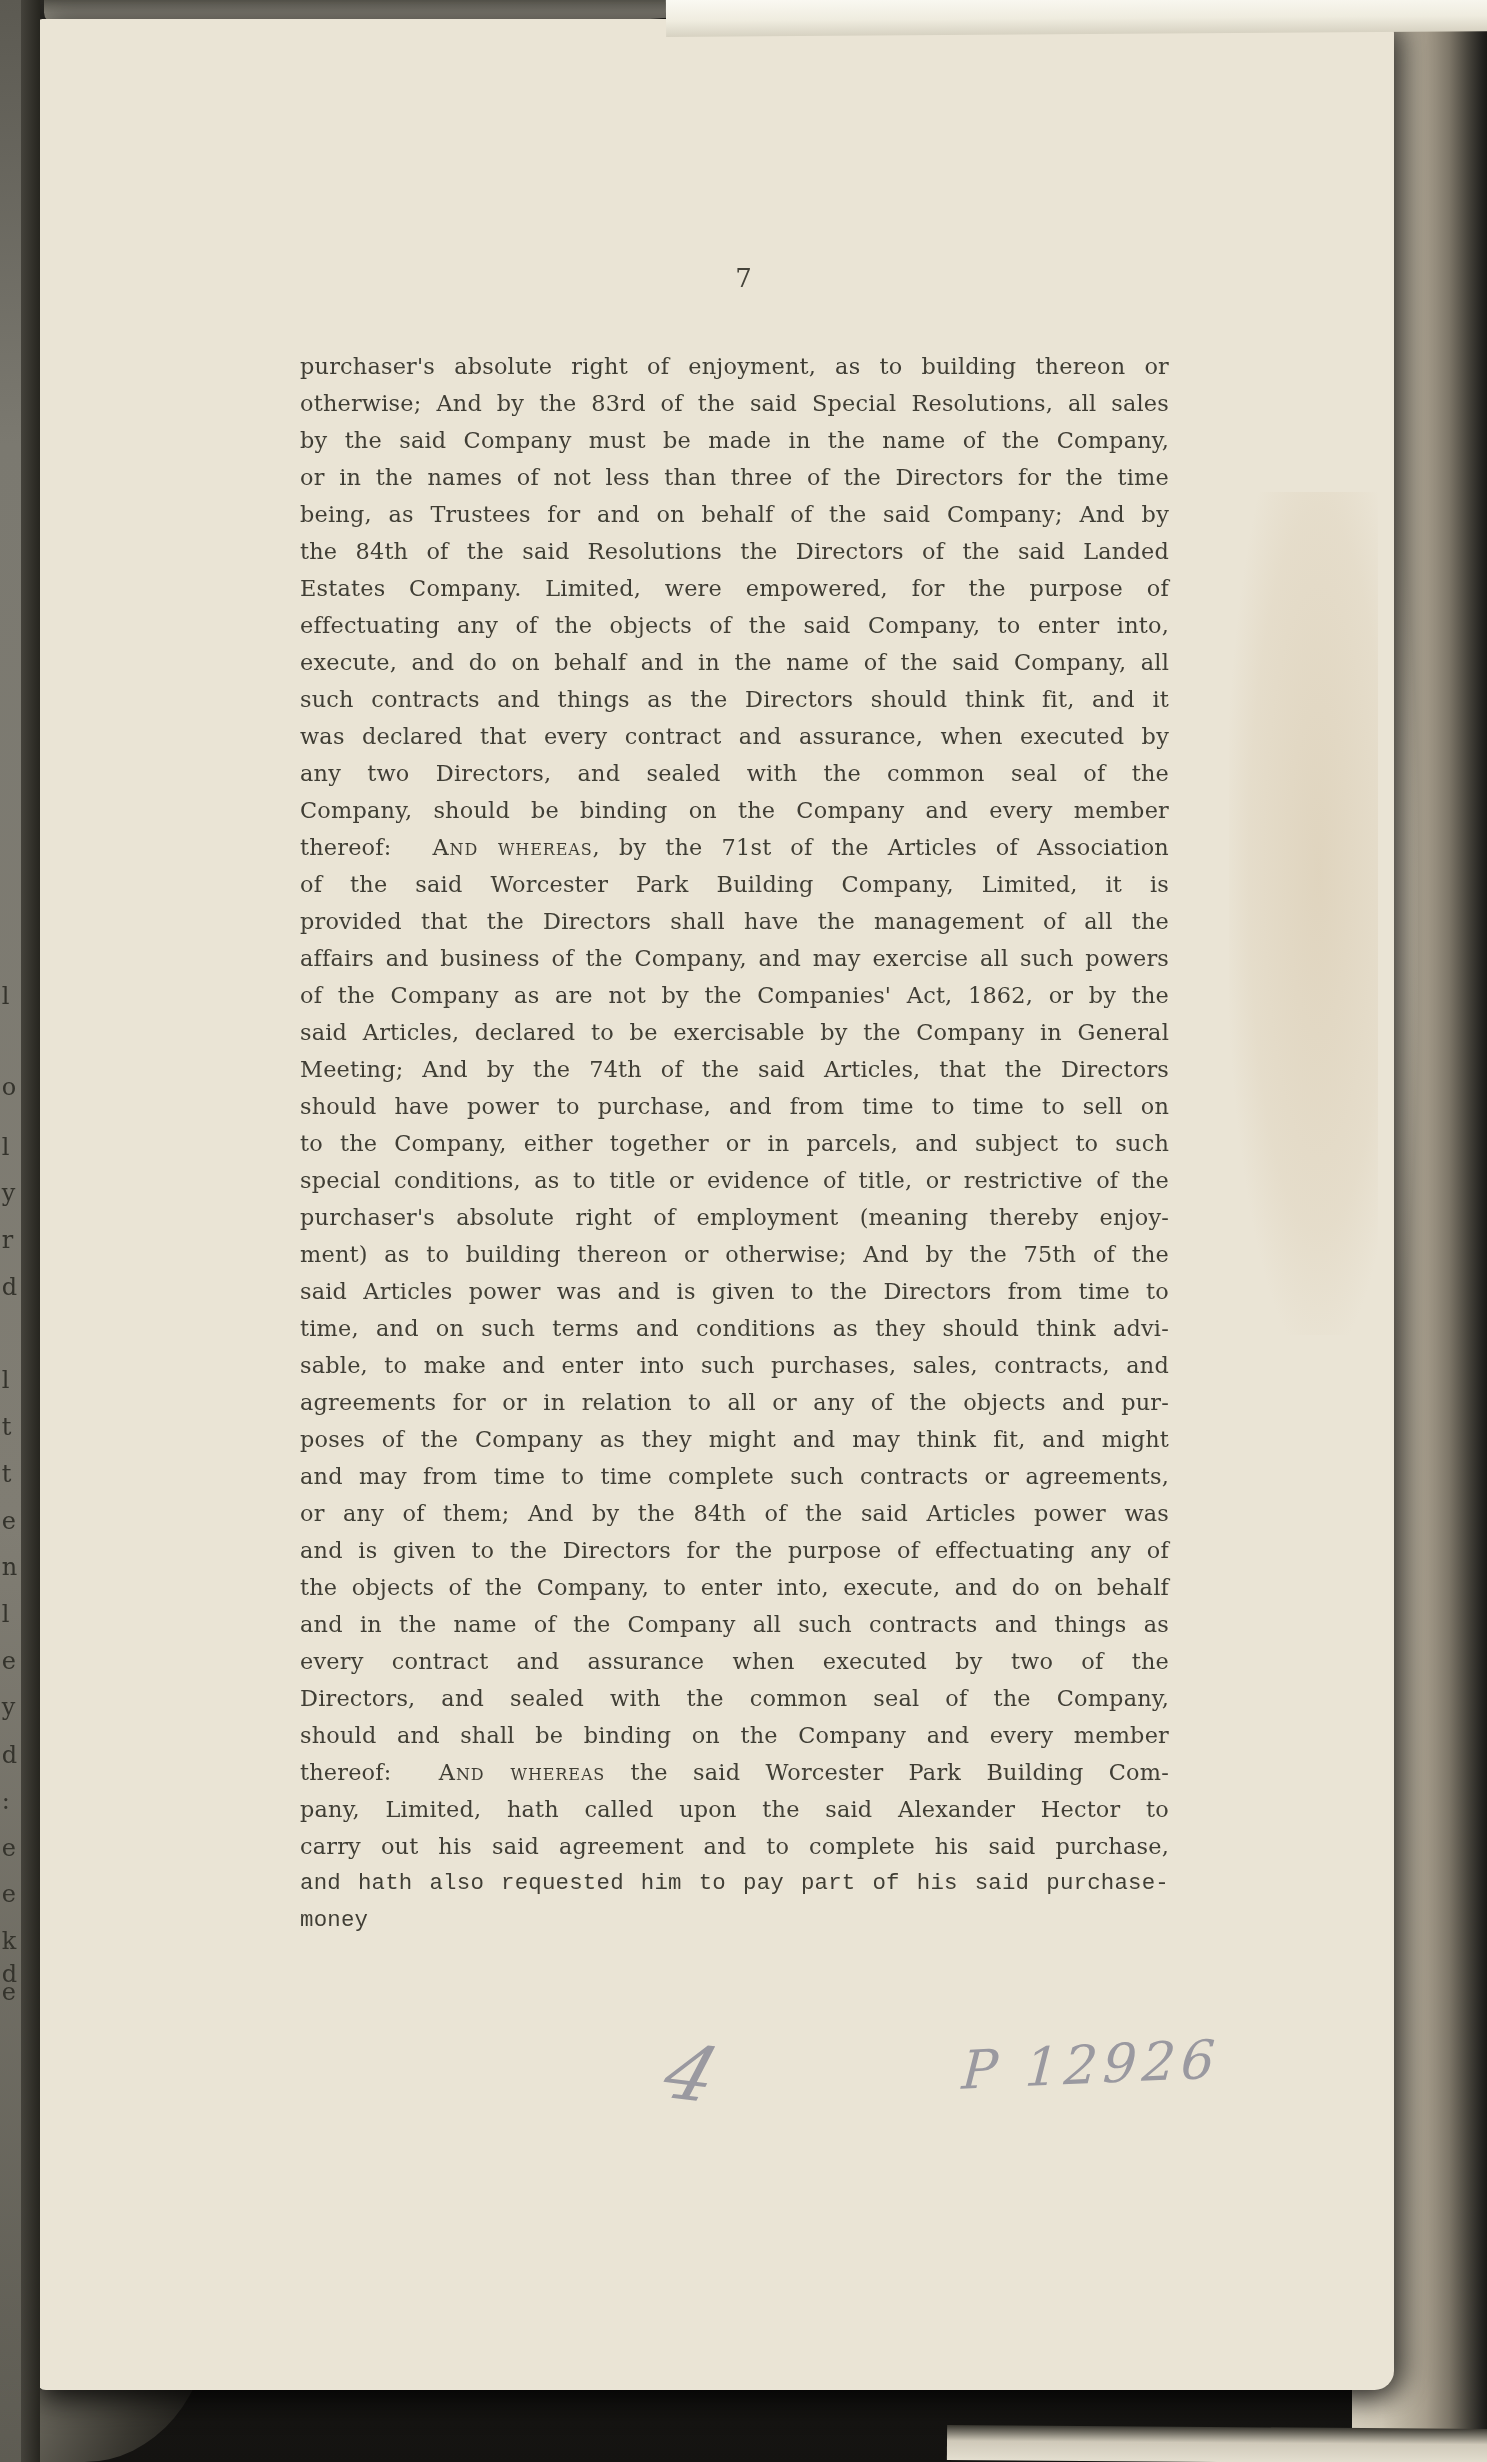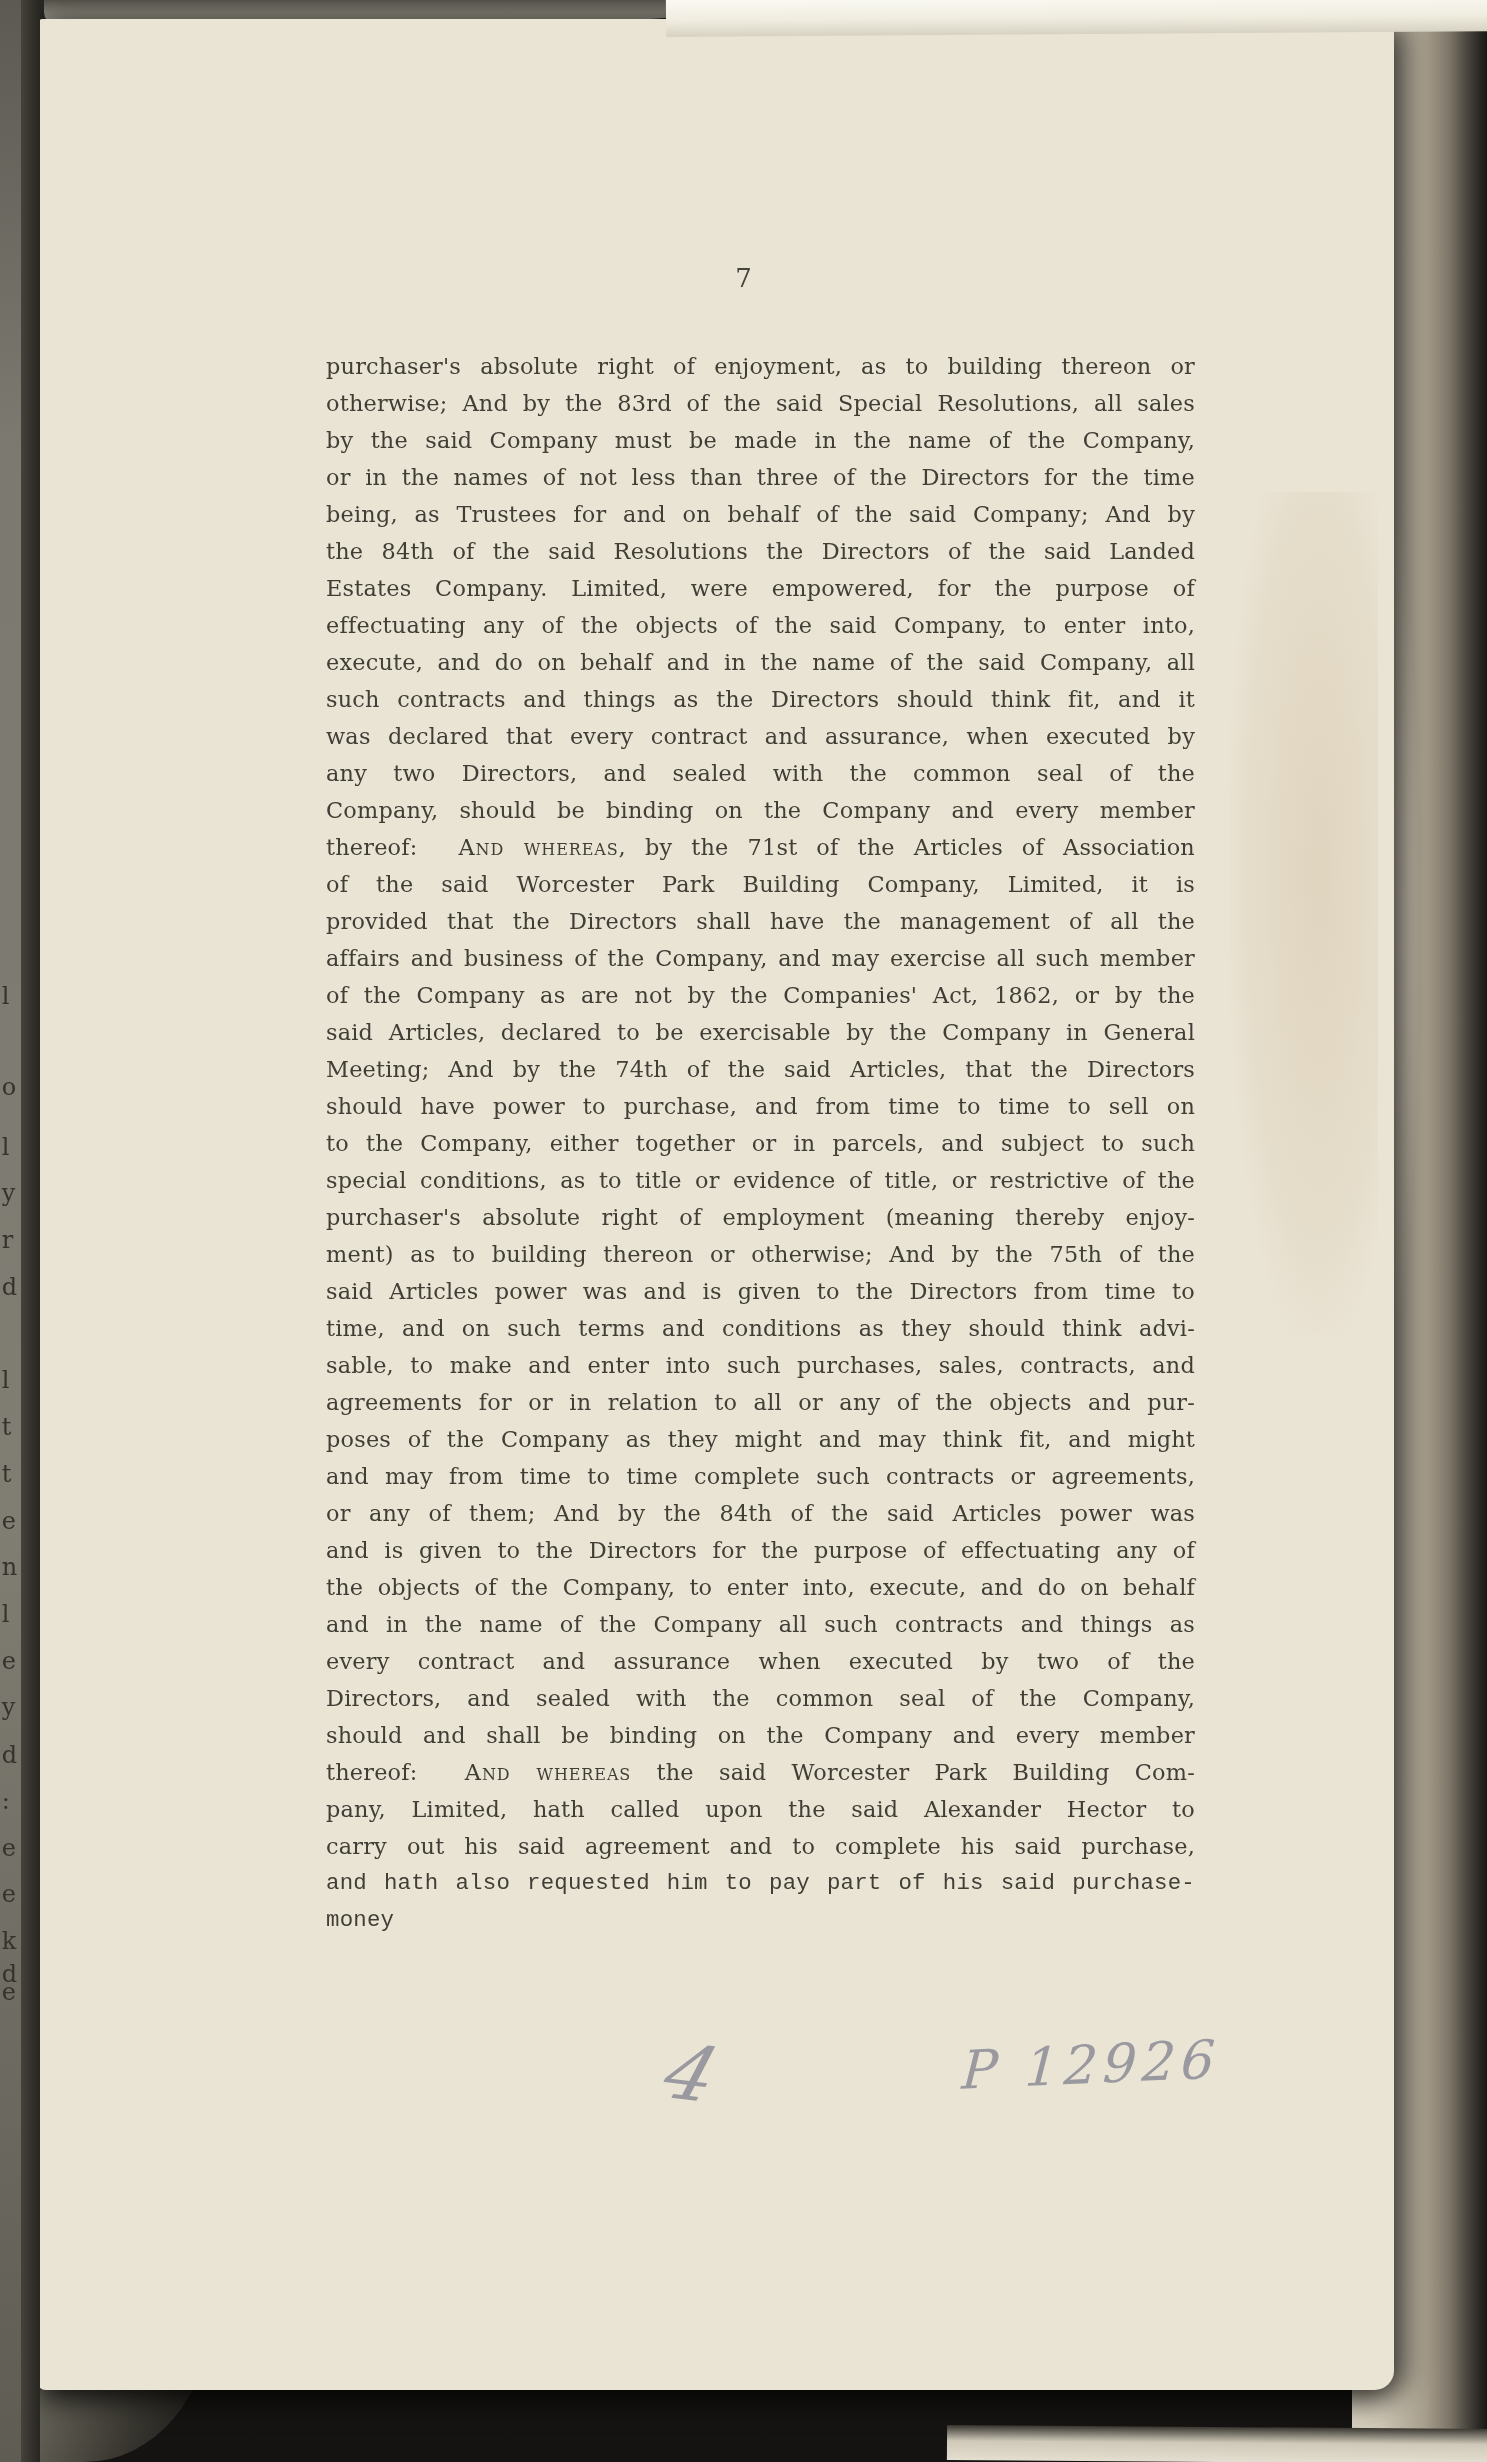--- a/index.html
+++ b/index.html
@@ -117,21 +117,21 @@
     position: absolute;
     left: 309px; top: 263px; width: 869px;
     text-align: center;
     font-size: 26px;
     color: #45433a;
     z-index: 5;
   }
 
   .text-block {
     position: absolute;
-    left: 326px; top: 348px; width: 869px;
+    left: 300px; top: 348px; width: 869px;
     z-index: 5;
     color: #403e35;
     font-size: 22.4px;
     line-height: 37px;
     letter-spacing: 0.2px;
   }
   .tline {
     text-align: justify;
     text-align-last: justify;
     white-space: normal;
@@ -217,21 +217,21 @@
       <div class="tline">Estates Company. Limited, were empowered, for the purpose of</div>
       <div class="tline">effectuating any of the objects of the said Company, to enter into,</div>
       <div class="tline">execute, and do on behalf and in the name of the said Company, all</div>
       <div class="tline">such contracts and things as the Directors should think fit, and it</div>
       <div class="tline">was declared that every contract and assurance, when executed by</div>
       <div class="tline">any two Directors, and sealed with the common seal of the</div>
       <div class="tline">Company, should be binding on the Company and every member</div>
       <div class="tline">thereof: <span class="sc">And whereas</span>, by the 71st of the Articles of Association</div>
       <div class="tline">of the said Worcester Park Building Company, Limited, it is</div>
       <div class="tline">provided that the Directors shall have the management of all the</div>
-      <div class="tline">affairs and business of the Company, and may exercise all such member</div>
+      <div class="tline">affairs and business of the Company, and may exercise all such powers</div>
       <div class="tline">of the Company as are not by the Companies' Act, 1862, or by the</div>
       <div class="tline">said Articles, declared to be exercisable by the Company in General</div>
       <div class="tline">Meeting; And by the 74th of the said Articles, that the Directors</div>
       <div class="tline">should have power to purchase, and from time to time to sell on</div>
       <div class="tline">to the Company, either together or in parcels, and subject to such</div>
       <div class="tline">special conditions, as to title or evidence of title, or restrictive of the</div>
       <div class="tline">purchaser's absolute right of employment (meaning thereby enjoy-</div>
       <div class="tline">ment) as to building thereon or otherwise; And by the 75th of the</div>
       <div class="tline">said Articles power was and is given to the Directors from time to</div>
       <div class="tline">time, and on such terms and conditions as they should think advi-</div>

